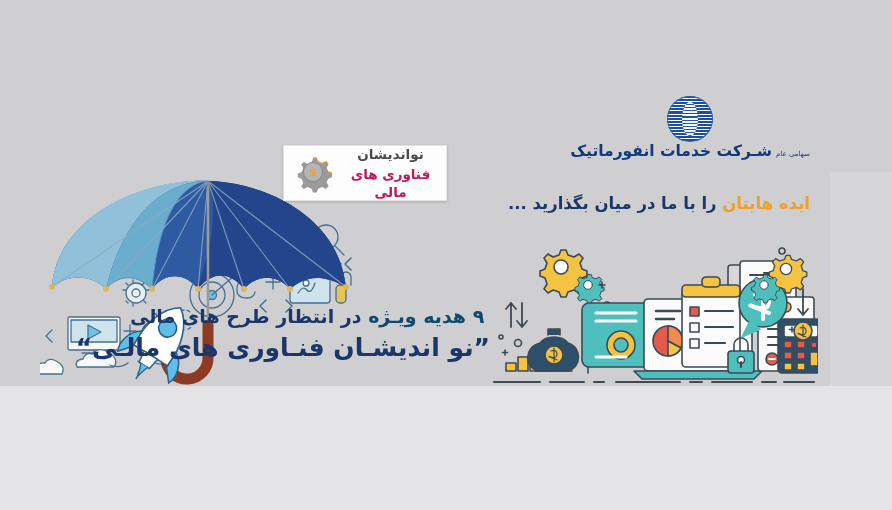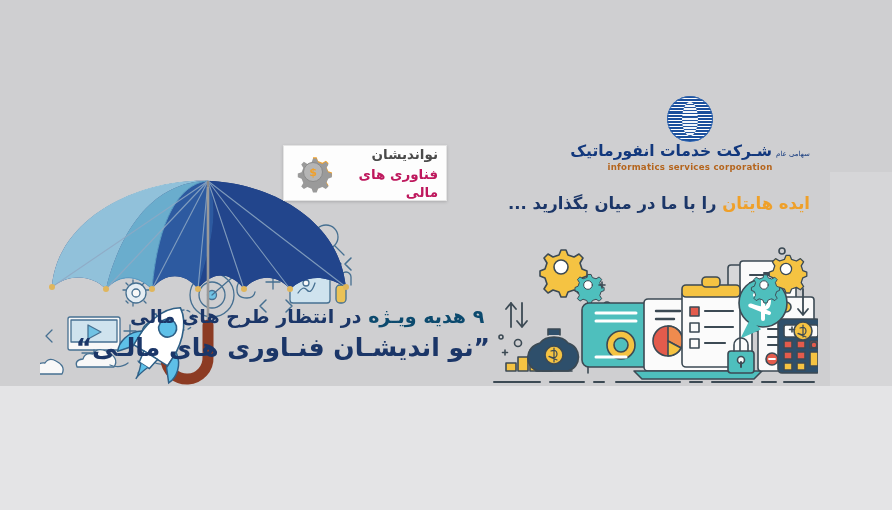--- a/index.html
+++ b/index.html
@@ -67,21 +67,21 @@
 
   
   .badge{
     position:absolute;left:283px;top:145px;width:164px;height:56px;
     background:#fdfdfd;border:1px solid #e4e4e4;
     box-shadow:0 1px 3px rgba(0,0,0,.18);
     display:flex;flex-direction:row-reverse;align-items:center;
     justify-content:flex-start;padding:0 8px 0 10px;box-sizing:border-box;
     direction:rtl;gap:9px;
   }
-  .badge-text{line-height:1.35;text-align:right;flex:1;}
+  .badge-text{line-height:1.35;text-align:center;flex:1;}
   .badge-l1{font-size:13.5px;color:#4b4b4b;font-weight:600;}
   .badge-l2{font-size:13.5px;color:#be185d;font-weight:bold;margin-top:2px;}
   .gear-wrap{width:40px;height:40px;position:relative;flex:0 0 40px;}
 
   
   .left-illus{position:absolute;left:40px;top:175px;width:350px;height:215px;}
 
   
   .left-headline{
     position:absolute;left:130px;top:304px;width:360px;
@@ -360,21 +360,20 @@
                M220 4 l40 0 M270 4 l14 0 M292 4 l30 0" stroke="#3c4a54" stroke-width="2" stroke-linecap="round"></path>
     </svg>
   </div>
 
   <div class="logo-block">
     <div class="logo-globe"></div>
     <div class="logo-fa">
       <span class="sahami">سهامی عام</span>
       <span>شـرکت خدمات انفورماتیک</span>
     </div>
-    <div class="logo-en">informatics services corporation</div>
   </div>
 
   <div class="right-headline">
     <span class="hi">ایده هایتان</span><span> را با ما در میان بگذارید ...</span>
   </div>
 
   <div class="badge">
     <div class="gear-wrap">
       <svg width="40" height="40" viewBox="0 0 40 40" xmlns="http://www.w3.org/2000/svg">
         <g transform="translate(21,20)">

